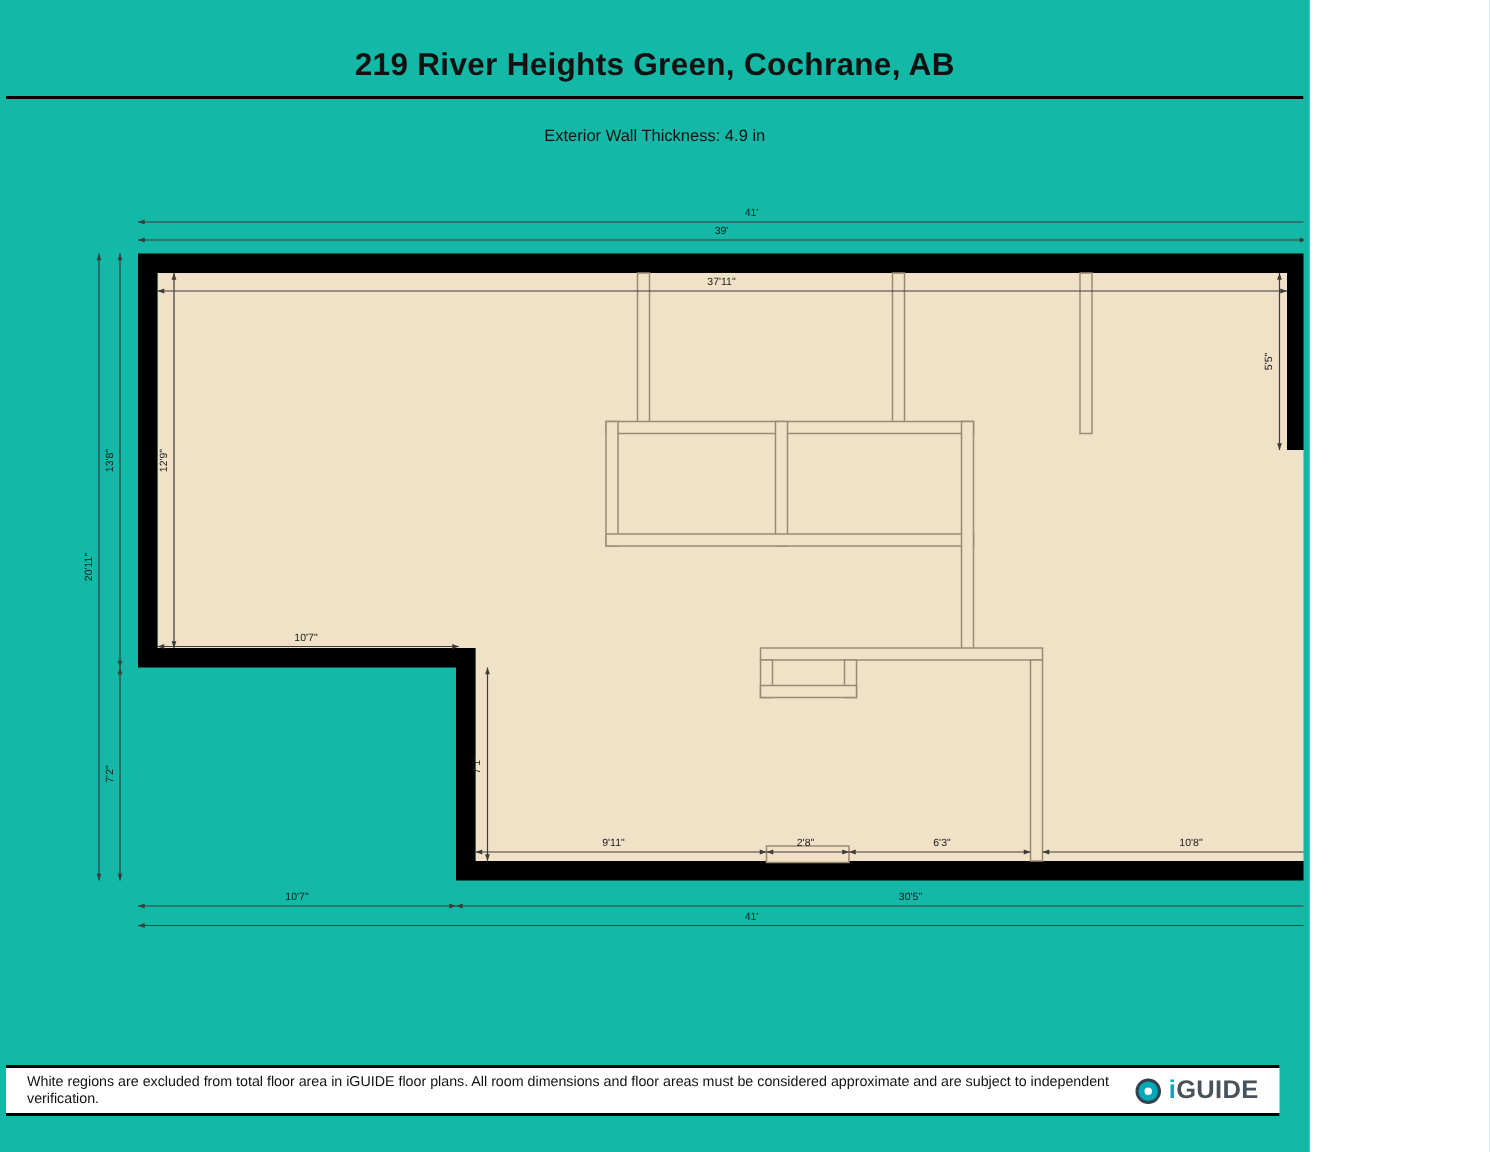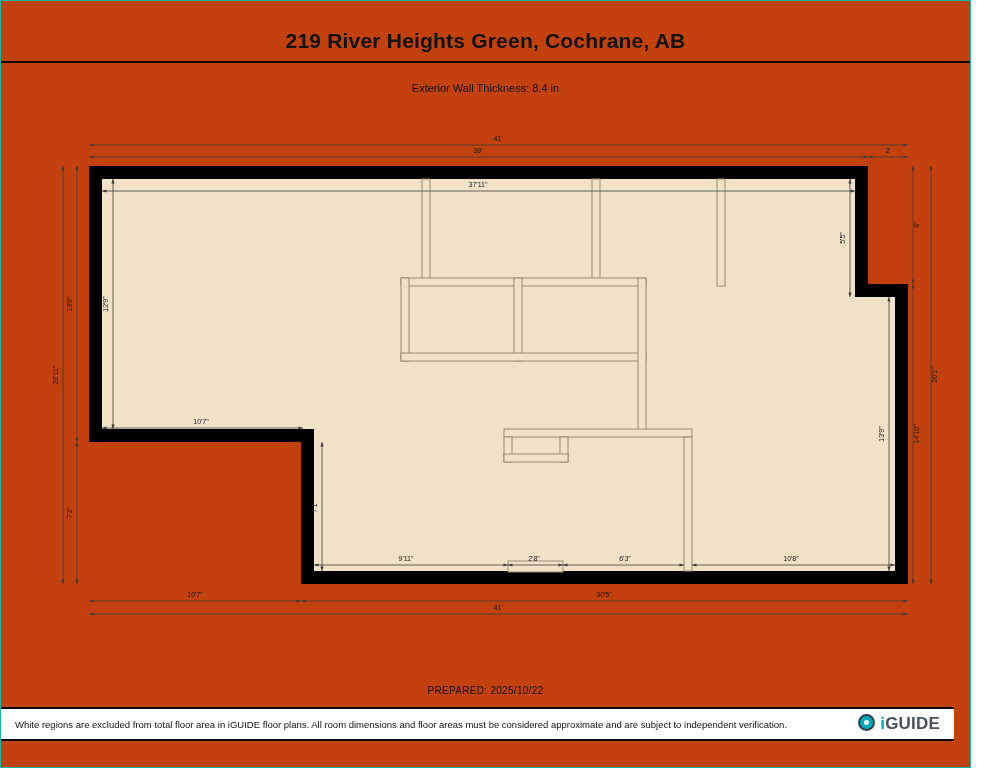--- a/index.html
+++ b/index.html
@@ -1,48 +1,48 @@
 <!DOCTYPE html>
 <html><head>
 <meta charset="utf-8">
 <style>
   html,body{margin:0;padding:0;background:#fff;}
-  .page{position:relative;width:971px;height:768px;background:#c2410c;
-        border:1px solid #14b8a6;box-sizing:border-box;
+  .page{position:relative;width:873px;height:768px;background:#14b8a6;
+        border:4px solid #14b8a6;box-sizing:border-box;
         font-family:"Liberation Sans", sans-serif;color:#111;overflow:hidden;}
   .title{position:absolute;top:28px;left:0;width:100%;text-align:center;
          font-size:21px;font-weight:bold;letter-spacing:.2px;}
   .title-rule{position:absolute;top:60px;left:0;width:100%;height:2px;background:#000;}
   .subtitle{position:absolute;left:0;width:100%;text-align:center;font-size:11px;}
   .sub1{top:66px;} .sub2{top:81px;}
   .plan-svg{position:absolute;left:0;top:0;}
   .prepared{position:absolute;top:684px;left:0;width:100%;text-align:center;
             font-size:10px;letter-spacing:.3px;}
   .footer-bar{position:absolute;top:706px;left:0;right:16px;height:30px;
               border-top:2px solid #000;border-bottom:2px solid #000;
               display:flex;align-items:center;justify-content:space-between;
               padding:0 14px;box-sizing:content-box;background:#fff;}
   .disclaimer{font-size:9.5px;color:#111;}
-  .brand{display:flex;align-items:flex-start;gap:5px;}
+  .brand{display:flex;align-items:center;gap:5px;}
   .brand-icon{width:17px;height:17px;border-radius:50%;
               background:#00a9b7;position:relative;box-sizing:border-box;
               border:2px solid #32424d;}
   .brand-icon::after{content:"";position:absolute;left:4px;top:4px;width:5px;height:5px;
               border-radius:50%;background:#ffffff;}
   .brand-text{font-size:17px;font-weight:bold;letter-spacing:.2px;}
   .brand-i{color:#00a9b7;} .brand-rest{color:#47525a;}
 </style>
 </head>
 <body>
 
 <div class="page">
 
   <div class="title">219 River Heights Green, Cochrane, AB</div>
   <div class="title-rule"></div>
-  <div class="subtitle sub2">Exterior Wall Thickness: 8.4 in</div>
+  <div class="subtitle sub2">Exterior Wall Thickness: 4.9 in</div>
 
   <svg class="plan-svg" width="993" height="768" viewBox="0 0 993 768">
       <polygon points="101,178 854,178 854,296 894,296 894,570 313,570 313,428 101,428" fill="#f0e1c7"></polygon>
       <path d="M88 165 L 867 165 L 867 283 L 907 283 L 907 583 L 300 583 L 300 441 L 88 441 Z M101 178 L 854 178 L 854 296 L 894 296 L 894 570 L 313 570 L 313 428 L 101 428 Z" fill-rule="evenodd" fill="#000000"></path>
       <rect x="421" y="178" width="8" height="101" fill="#f0e1c7" stroke="#9a8a74" stroke-width="1"></rect>
       <rect x="591" y="178" width="8" height="101" fill="#f0e1c7" stroke="#9a8a74" stroke-width="1"></rect>
       <rect x="716" y="178" width="8" height="107" fill="#f0e1c7" stroke="#9a8a74" stroke-width="1"></rect>
       <rect x="400" y="277" width="245" height="8" fill="#f0e1c7" stroke="#9a8a74" stroke-width="1"></rect>
       <rect x="400" y="277" width="8" height="83" fill="#f0e1c7" stroke="#9a8a74" stroke-width="1"></rect>
       <rect x="513" y="277" width="8" height="83" fill="#f0e1c7" stroke="#9a8a74" stroke-width="1"></rect>
@@ -137,21 +137,20 @@
       <line x1="888" y1="296" x2="888" y2="570" stroke="#3c3c3c" stroke-width="0.8"></line>
       <polygon points="888,296 889.6,300.5 886.4,300.5" fill="#3c3c3c"></polygon>
       <polygon points="888,570 886.4,565.5 889.6,565.5" fill="#3c3c3c"></polygon>
       <text x="883" y="433" font-size="7" fill="#1a1a1a" text-anchor="middle" font-family="&quot;Liberation Sans&quot;, sans-serif" transform="rotate(-90 883 433)">13'9"</text>
       <line x1="321" y1="441" x2="321" y2="570" stroke="#3c3c3c" stroke-width="0.8"></line>
       <polygon points="321,441 322.6,445.5 319.4,445.5" fill="#3c3c3c"></polygon>
       <polygon points="321,570 319.4,565.5 322.6,565.5" fill="#3c3c3c"></polygon>
       <text x="316" y="506" font-size="7" fill="#1a1a1a" text-anchor="middle" font-family="&quot;Liberation Sans&quot;, sans-serif" transform="rotate(-90 316 506)">7'1"</text>
     </svg>
 
-  <div class="prepared">PREPARED: 2025/10/22</div>
 
   <div class="footer-bar">
     <div class="disclaimer">White regions are excluded from total floor area in iGUIDE floor plans. All room dimensions and floor areas must be considered approximate and are subject to independent verification.</div>
     <div class="brand">
       <span class="brand-icon"></span>
       <span class="brand-text"><span class="brand-i">i</span><span class="brand-rest">GUIDE</span></span>
     </div>
   </div>
 
 </div>

